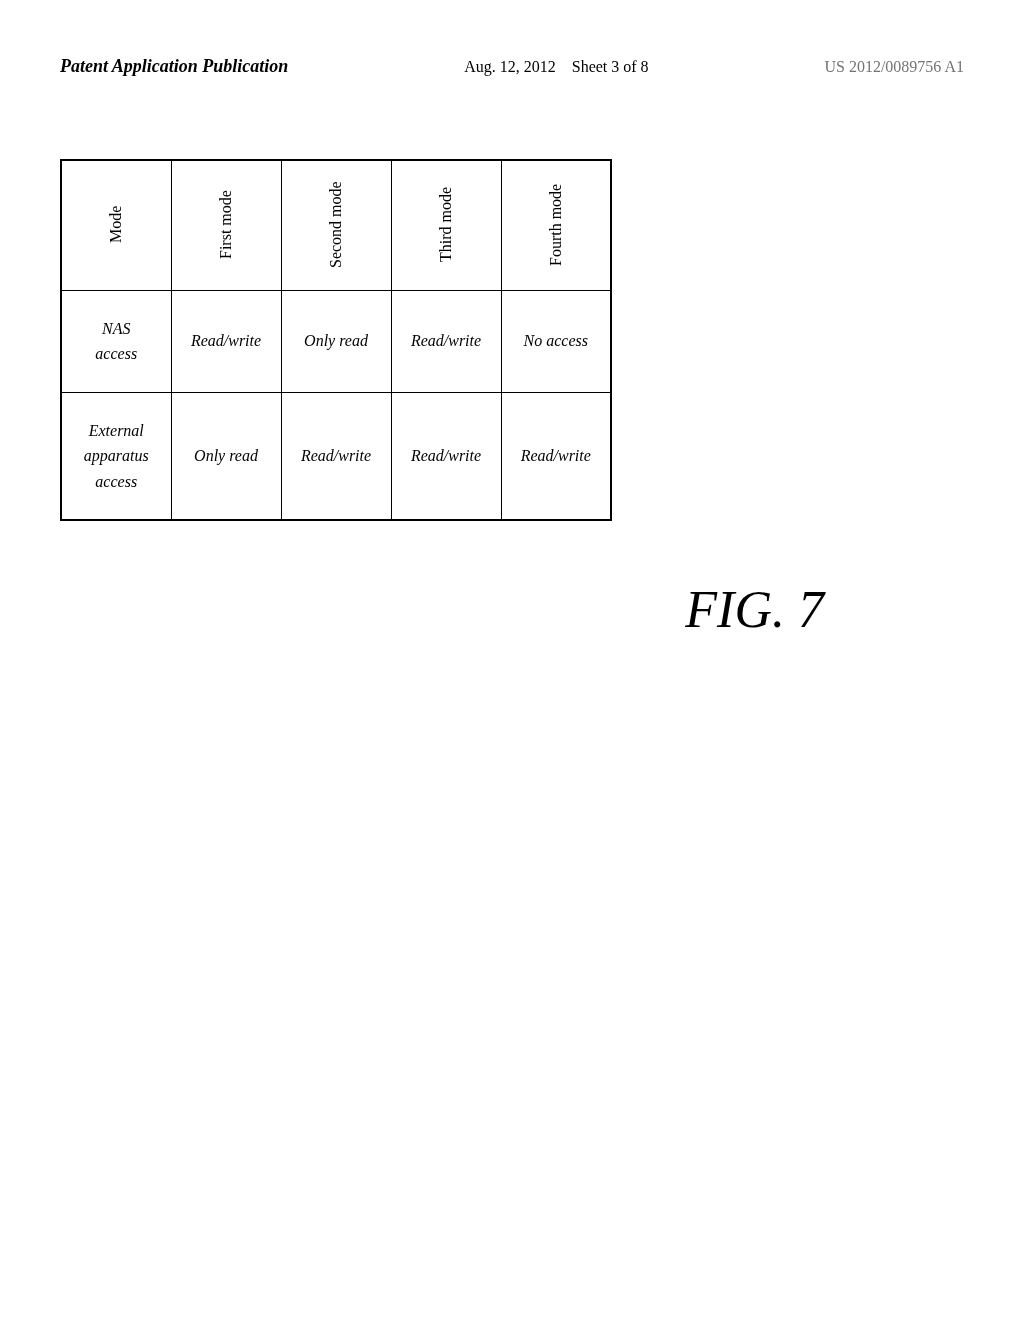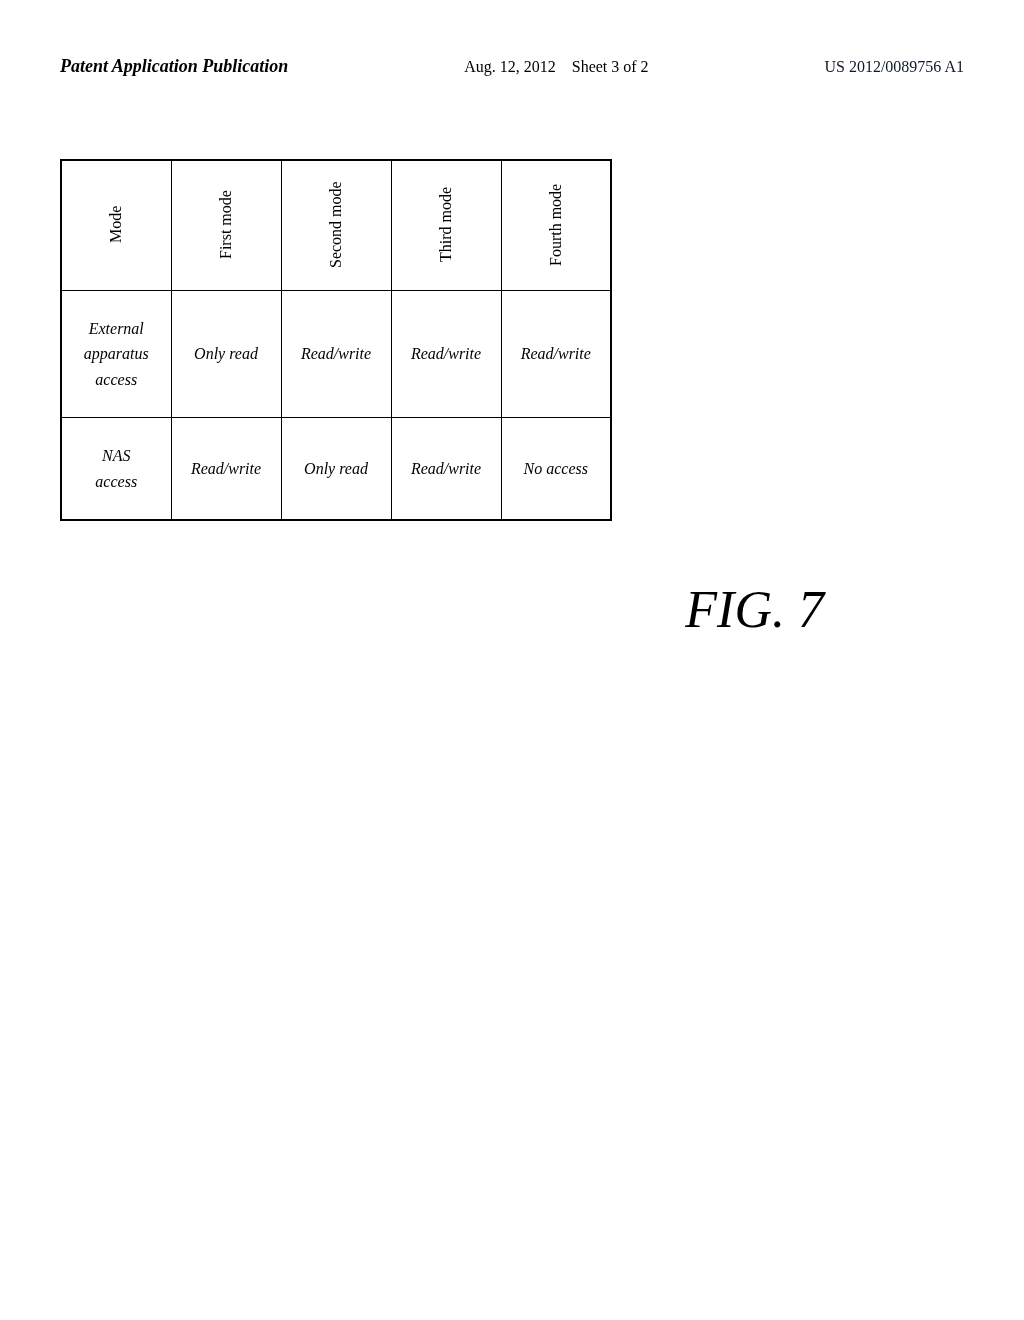--- a/index.html
+++ b/index.html
@@ -41,21 +41,21 @@
 
     .header-center {
       font-size: 16px;
       color: #000;
       text-align: center;
       line-height: 1.5;
     }
 
     .header-right {
       font-size: 16px;
-      color: #0f172a;
+      color: #737373;
       text-align: right;
       line-height: 1.5;
     }
 
     .content-area {
       display: flex;
       padding: 40px 60px 40px 60px;
       justify-content: flex-start;
       align-items: flex-start;
     }
@@ -129,55 +129,55 @@
   </style>
 </head>
 <body>
 
 <div class="page-container">
 
   <div class="header">
     <div class="header-left">Patent Application Publication</div>
     <div class="header-center">
       <span>Aug. 12, 2012</span>&nbsp;&nbsp;&nbsp;
-      <span>Sheet 3 of 2</span>
+      <span>Sheet 3 of 8</span>
     </div>
     <div class="header-right">US 2012/0089756 A1</div>
   </div>
 
   <div class="content-area">
     <div class="table-wrapper">
       <table>
         <thead>
           <tr class="header-row">
             <th><span>Mode</span></th>
             <th><span>First mode</span></th>
             <th><span>Second mode</span></th>
             <th><span>Third mode</span></th>
             <th><span>Fourth mode</span></th>
           </tr>
         </thead>
         <tbody>
           <tr>
             <td class="row-label data-cell">
+              NAS<br>access
+            </td>
+            <td class="data-cell">Read/write</td>
+            <td class="data-cell">Only read</td>
+            <td class="data-cell">Read/write</td>
+            <td class="data-cell">No access</td>
+          </tr>
+          <tr>
+            <td class="row-label data-cell">
               External<br>apparatus<br>access
             </td>
             <td class="data-cell">Only read</td>
             <td class="data-cell">Read/write</td>
             <td class="data-cell">Read/write</td>
             <td class="data-cell">Read/write</td>
-          </tr>
-          <tr>
-            <td class="row-label data-cell">
-              NAS<br>access
-            </td>
-            <td class="data-cell">Read/write</td>
-            <td class="data-cell">Only read</td>
-            <td class="data-cell">Read/write</td>
-            <td class="data-cell">No access</td>
           </tr>
         </tbody>
       </table>
     </div>
   </div>
 
   <div class="fig-label">FIG. 7</div>
 
 </div>
 

